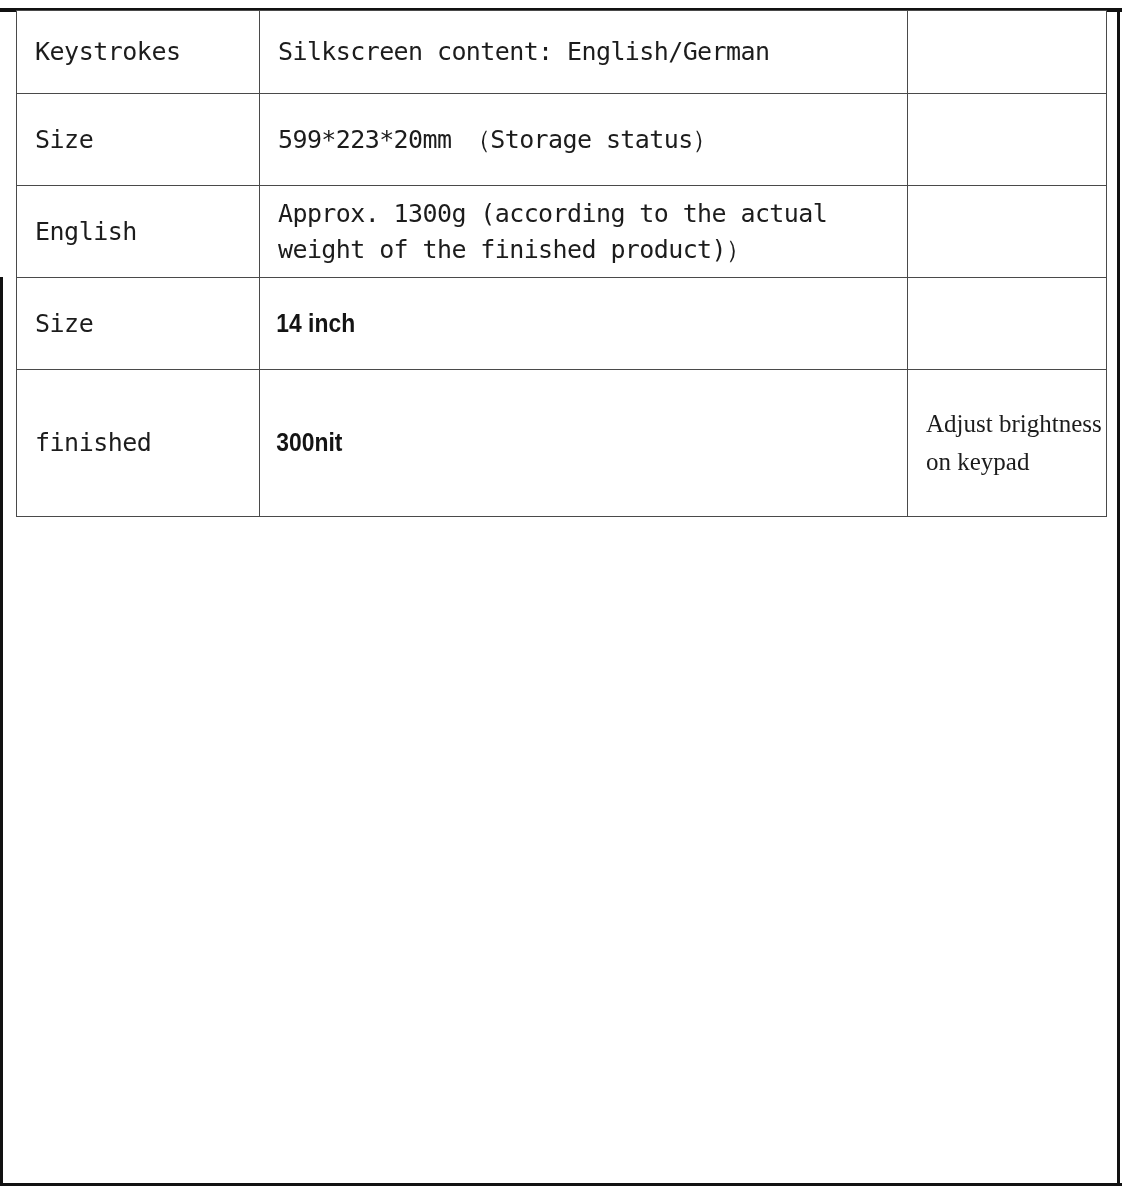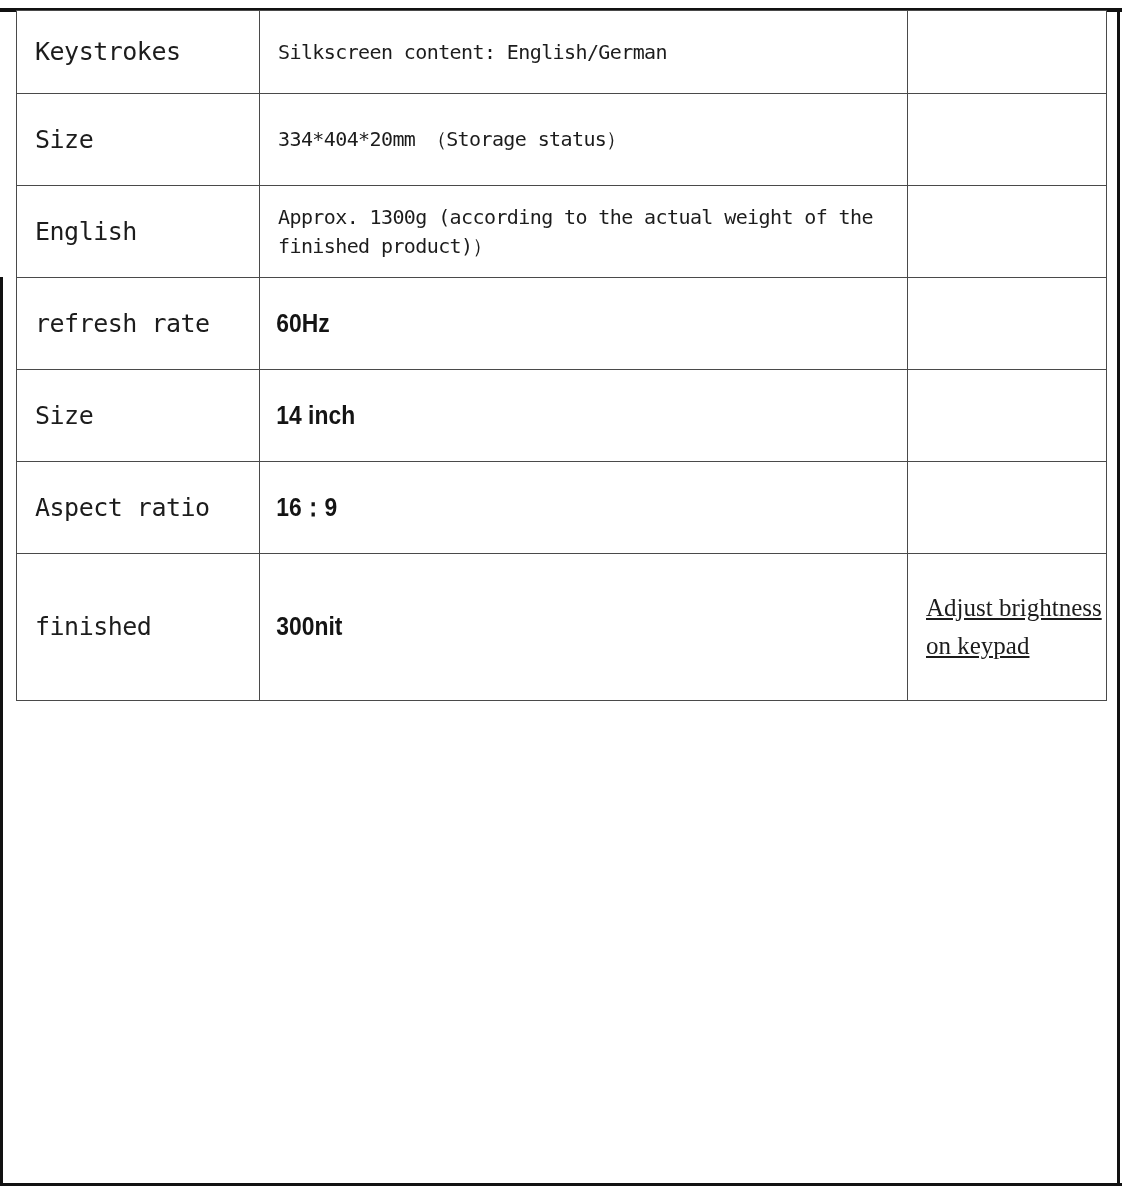--- a/index.html
+++ b/index.html
@@ -90,21 +90,21 @@
     font-size: 25px;
     letter-spacing: -0.5px;
     line-height: 1.25;
     white-space: nowrap;
     color: #1c1c1c;
   }
 
   
   .value-mono {
     font-family: "DejaVu Sans Mono", "Liberation Mono", monospace;
-    font-size: 20px;
+    font-size: 25px;
     letter-spacing: -0.6px;
     line-height: 1.42;
     color: #1c1c1c;
     padding-right: 12px;
   }
 
   
   .value-sans {
     font-family: "Liberation Sans Narrow", "Liberation Sans", sans-serif;
     font-size: 26px;
@@ -118,21 +118,20 @@
   }
 
   
   .note {
     font-family: "Liberation Serif", serif;
     font-size: 25px;
     line-height: 1.52;
     color: #1c1c1c;
     padding: 14px 8px 14px 14px;
     vertical-align: top;
-    text-decoration: underline;
   }
 
   
   tr.h-sm td { height: 82px; }
   tr.h-md td { height: 91px; }
   tr.h-xl td { height: 146px; }
 </style>
 </head>
 <body>
 
@@ -152,52 +151,42 @@
     <tbody>
 
       <tr class="h-sm">
         <td class="label sep-top">Keystrokes</td>
         <td class="value-mono sep-top">Silkscreen content: English/German</td>
         <td class="note sep-top"></td>
       </tr>
 
       <tr class="h-md">
         <td class="label">Size</td>
-        <td class="value-mono">334*404*20mm （Storage status）</td>
+        <td class="value-mono">599*223*20mm （Storage status）</td>
         <td class="note"></td>
       </tr>
 
       <tr class="h-md">
         <td class="label sep-top">English</td>
         <td class="value-mono sep-top">Approx. 1300g (according to the actual weight of the finished product)）</td>
         <td class="note sep-top"></td>
       </tr>
 
 
-      <tr class="h-md">
-        <td class="label">refresh rate</td>
-        <td class="value-sans">60Hz</td>
-        <td class="note"></td>
-      </tr>
 
       <tr class="h-md">
         <td class="label">Size</td>
         <td class="value-sans">14 inch</td>
         <td class="note"></td>
       </tr>
 
 
 
 
 
-      <tr class="h-md">
-        <td class="label">Aspect ratio</td>
-        <td class="value-sans">16：9</td>
-        <td class="note"></td>
-      </tr>
 
       <tr class="h-xl">
         <td class="label sep-top">finished</td>
         <td class="value-sans sep-top">300nit</td>
         <td class="note sep-top">Adjust brightness on keypad</td>
       </tr>
 
     </tbody>
   </table>
 

